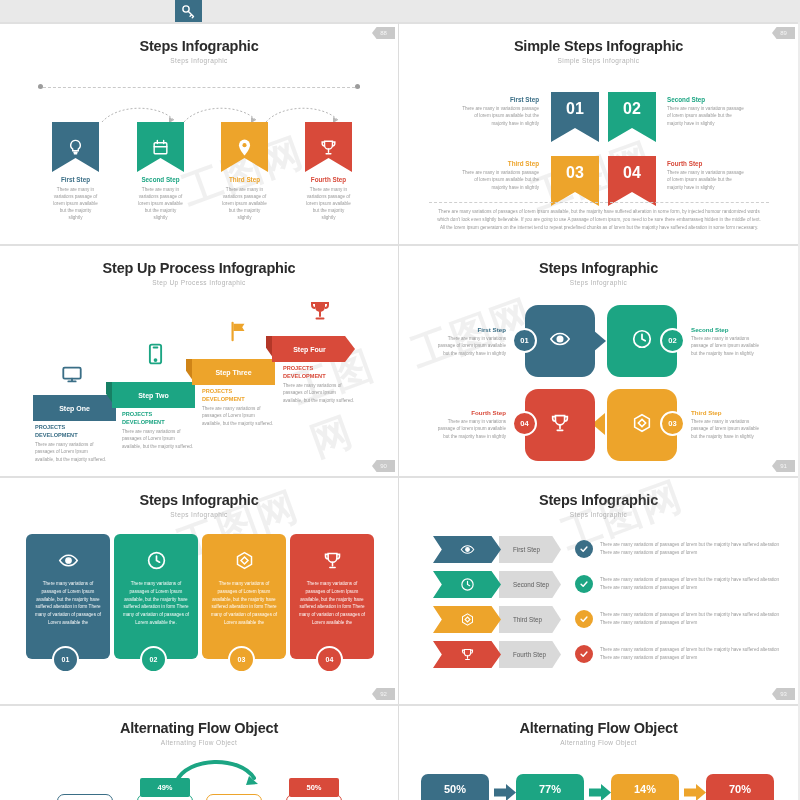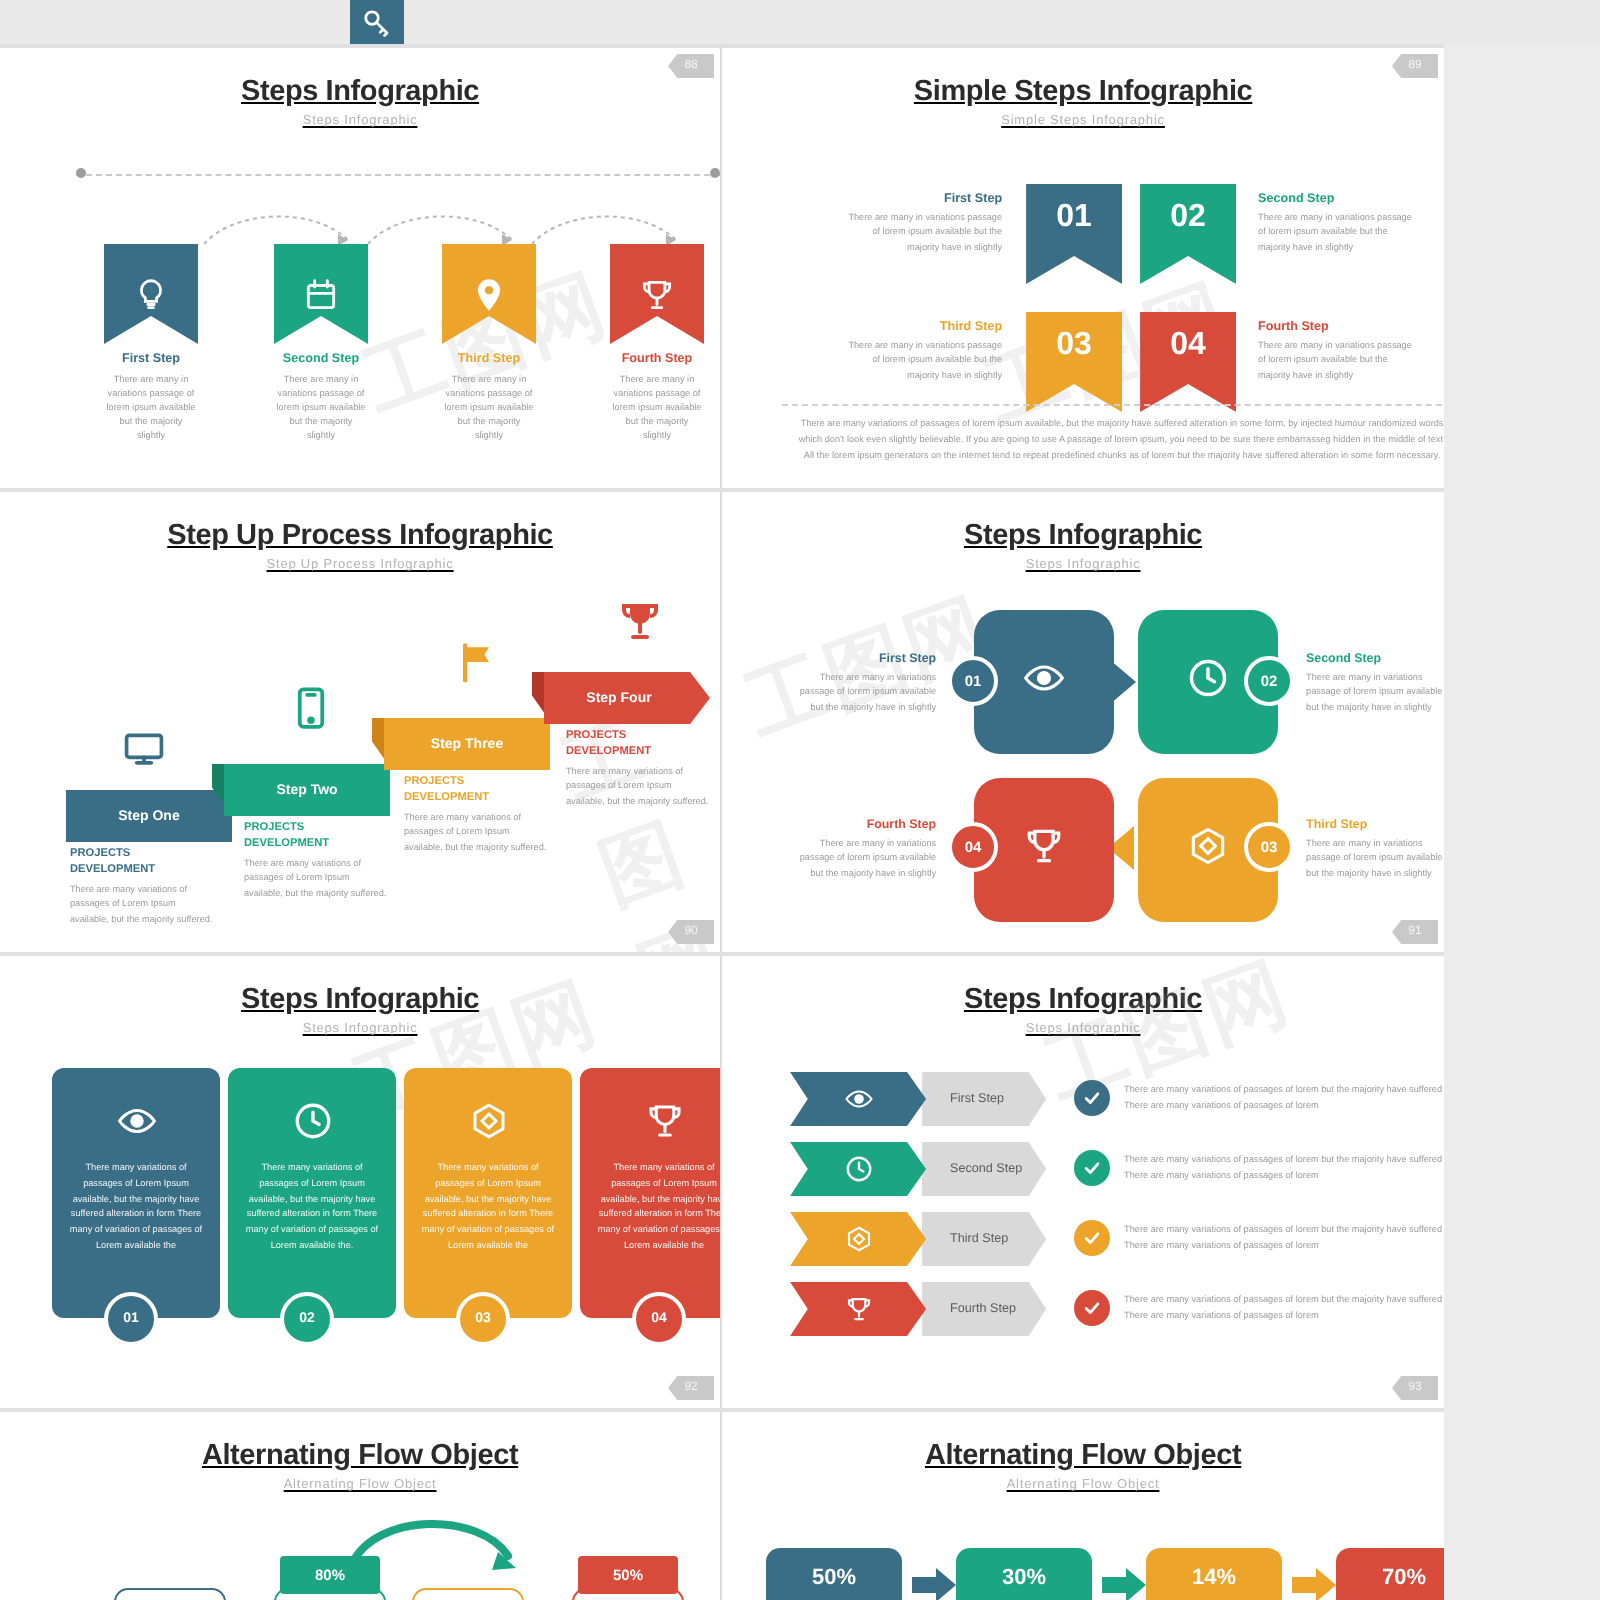--- a/index.html
+++ b/index.html
@@ -7,21 +7,21 @@
 
   .page { position:relative; width:800px; height:800px; background:#ececec; }
 
   
   .topbar { position:absolute; left:0; top:0; width:800px; height:22px; background:#e9e9e9; }
   .key-badge { position:absolute; left:175px; top:0; width:27px; height:22px; background:#3a6e86; display:flex; align-items:center; justify-content:center; }
   .key-badge svg { width:15px; height:15px; }
 
   
   .grid { position:absolute; left:0; top:22px; width:800px; }
-  .row { position:relative; width:722px; display:flex;text-decoration:underline; }
+  .row { position:relative; width:800px; display:flex; }
   .slide { position:relative; width:399px; background:#fff; border-top:2px solid #e0e0e0; overflow:hidden; }
   .slide.left { border-right:1px solid #dcdcdc; }
   .r1 .slide { height:222px; }
   .r2 .slide { height:232px; }
   .r3 .slide { height:228px; }
   .r4 .slide { height:120px; }
 
   .title { text-align:center; font-size:14.5px; font-weight:bold; color:#2b2b2b; letter-spacing:-0.2px; margin-top:14px; }
   .subtitle { text-align:center; font-size:6.5px; color:#b3b3b3; margin-top:3px; letter-spacing:0.4px; }
 
@@ -552,21 +552,21 @@
             <svg width="92" height="34">
                 <path d="M4 30 C16 4, 68 4, 82 26" fill="none" stroke="#1ca583" stroke-width="4" stroke-linecap="round"></path>
                 <path d="M86 32 l-9 -8 l-3 9 z" fill="#1ca583"></path>
               </svg>
           </div>
 
           <div class="fbox" style="left:57px;top:40px;border-color:#3a6e86;">
             
           </div>
           <div class="fbox" style="left:137px;top:40px;border-color:#1ca583;"></div>
-          <div class="fpct" style="left:140px;top:24px;background:#1ca583;">80%</div>
+          <div class="fpct" style="left:140px;top:24px;background:#1ca583;">49%</div>
           <div class="fbox" style="left:206px;top:40px;border-color:#eda42b;">
             
           </div>
           <div class="fbox" style="left:286px;top:40px;border-color:#d84a3a;"></div>
           <div class="fpct" style="left:289px;top:24px;background:#d84a3a;">50%</div>
         </div>
 
       </div>
 
       <div class="slide">
@@ -578,21 +578,21 @@
               <span>50%</span>
             </div>
 
           <div class="rarrow" style="left:95px;top:32px;">
             <svg width="22" height="17" viewBox="0 0 22 17">
                 <path d="M0 4.5h12V0l10 8.5L12 17v-4.5H0z" fill="#3a6e86"></path>
               </svg>
           </div>
 
           <div class="rbox" style="left:117px;top:22px;background:#1ca583;">
-              <span>30%</span>
+              <span>77%</span>
             </div>
 
           <div class="rarrow" style="left:190px;top:32px;">
             <svg width="22" height="17" viewBox="0 0 22 17">
                 <path d="M0 4.5h12V0l10 8.5L12 17v-4.5H0z" fill="#1ca583"></path>
               </svg>
           </div>
 
           <div class="rbox" style="left:212px;top:22px;background:#eda42b;">
               <span>14%</span>

